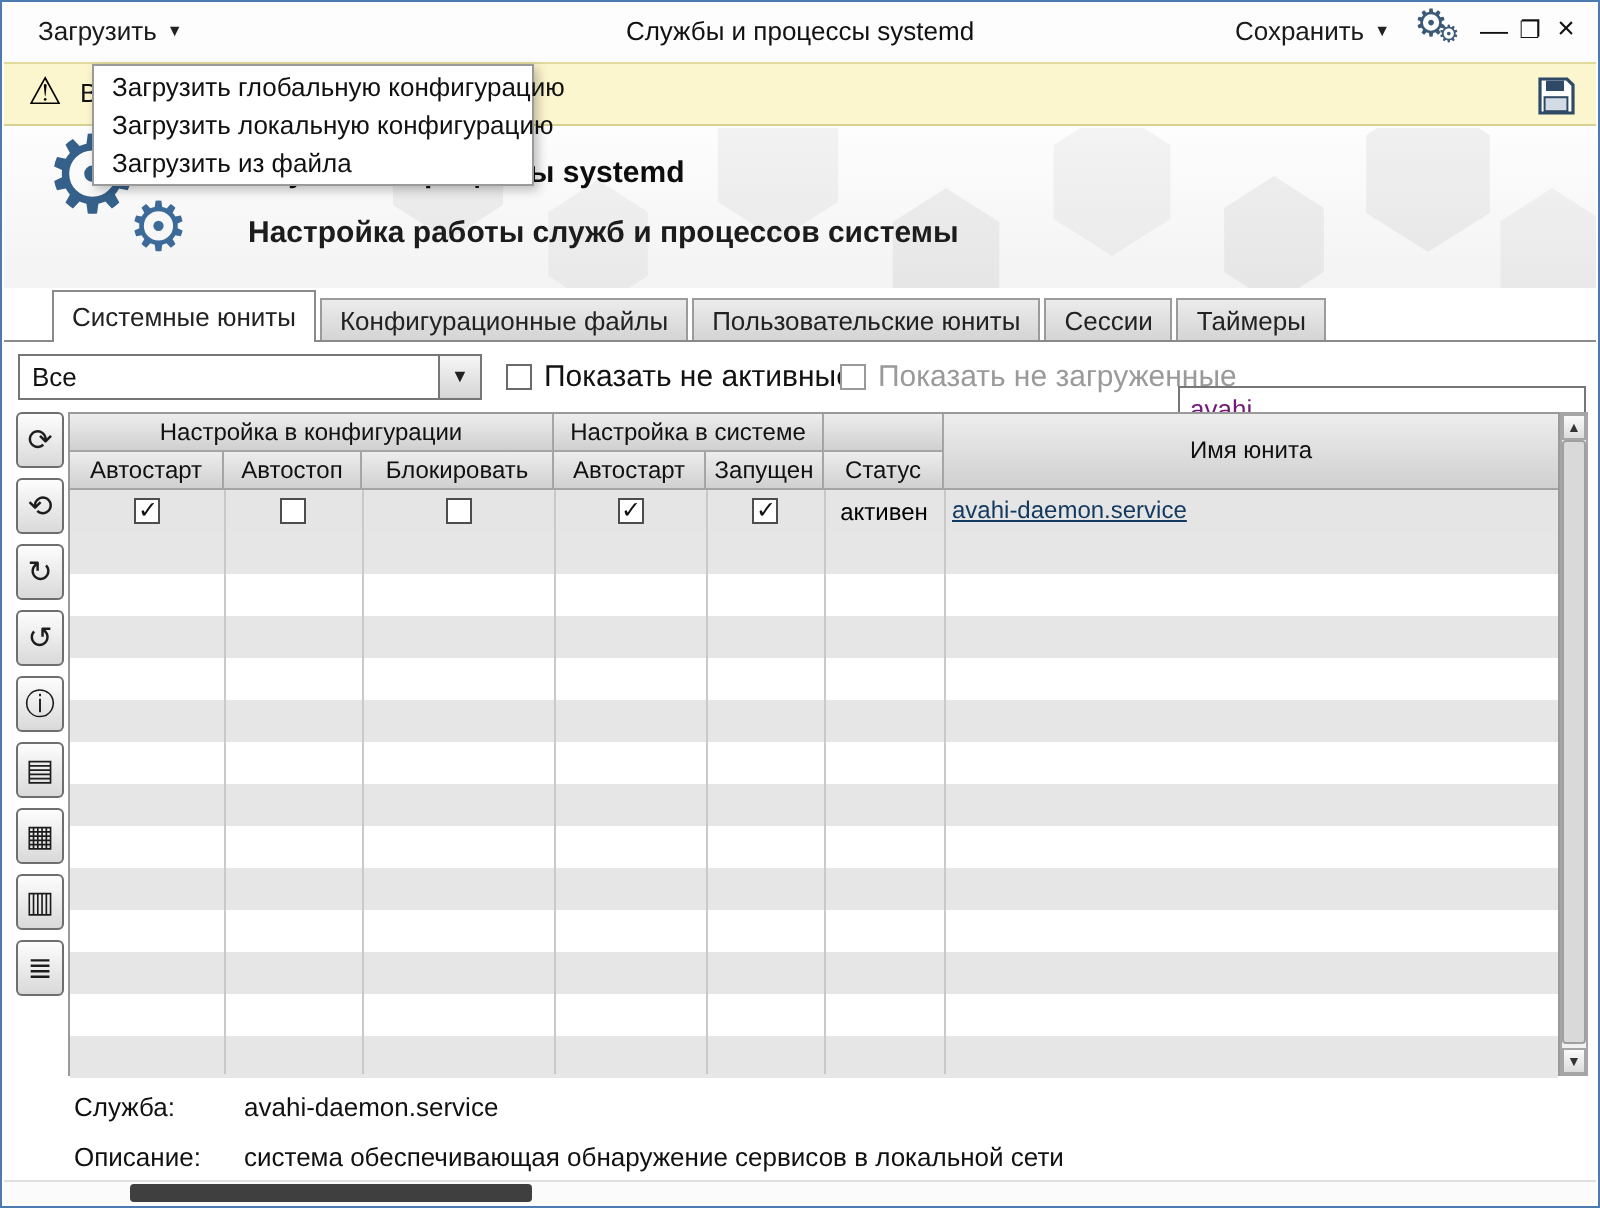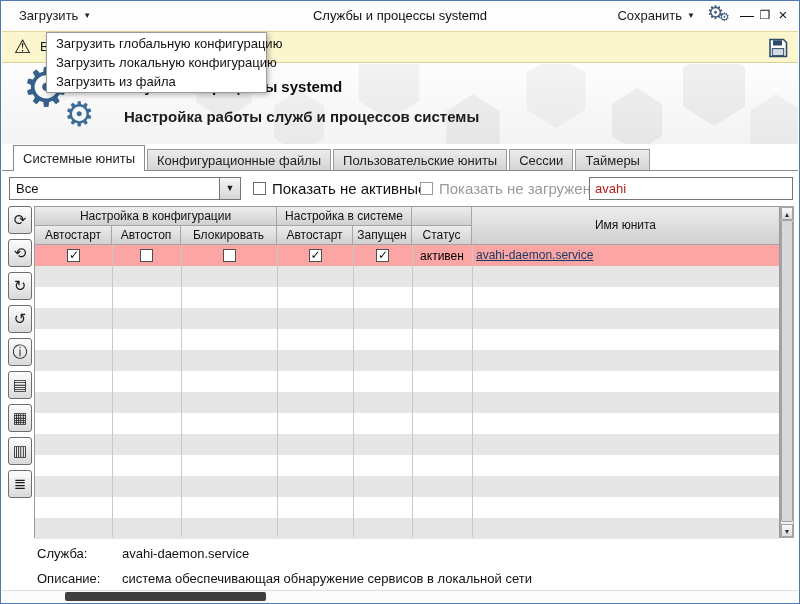--- a/index.html
+++ b/index.html
@@ -39,51 +39,51 @@
   .banner-title { position:absolute; left:122px; top:14px; font-size:15px; font-weight:bold; color:#0d0d0d; }
   .banner-subtitle { position:absolute; left:122px; top:44px; font-size:15px; font-weight:bold; color:#1c1c1c; }
 
   
   .menu { position:absolute; left:45px; top:31px; width:221px; background:#fff; border:1px solid #9a9a9a;
     box-shadow:2px 2px 5px rgba(0,0,0,.25); z-index:100; padding:1px 0; }
   .menu-item { height:19px; line-height:19px; padding-left:9px; font-size:13px; color:#111; white-space:nowrap; }
 
   
   .tabbar { position:absolute; left:1px; right:1px; top:144px; height:26px; border-bottom:1px solid #8a8a8a;
-    padding-left:11px; display:flex; align-items:flex-end; background:#fff; }
+    padding-left:24px; display:flex; align-items:flex-end; background:#fff; }
   .tab { border:1px solid #9b9b9b; border-bottom:none; background:linear-gradient(#ececec,#d4d4d4);
     height:21px; line-height:21px; padding:0 9px; font-size:13px; margin-right:2px; color:#222; }
   .tab.active { background:#fff; border-color:#8a8a8a; height:26px; line-height:26px; margin-bottom:-1px; }
 
   
   .combo { position:absolute; left:8px; top:176px; width:232px; height:23px; border:1px solid #767676; background:#fff; }
   .combo-text { position:absolute; left:6px; top:0; line-height:21px; font-size:13px; color:#111; }
   .combo-btn { position:absolute; right:0; top:0; width:21px; height:21px; border-left:1px solid #767676;
     background:linear-gradient(#f6f6f6,#d5d5d5); text-align:center; line-height:21px; font-size:9px; color:#222; }
   .cb { position:absolute; width:13px; height:13px; border:1px solid #6a6a6a; background:#fff; }
   .cb-label { position:absolute; top:176px; height:23px; line-height:23px; font-size:15px; }
   .cb1 { left:252px; top:181px; } .cb1-label { left:271px; color:#111; }
   .cb2 { left:419px; top:181px; border-color:#9a9a9a; } .cb2-label { left:438px; color:#9a9a9a; }
-  .search { position:absolute; left:588px; top:176px; width:204px; height:23px; border:1px solid #767676;
-    font-size:13px; padding:0 5px; color:#b91c1c; background:#fff; font-family:inherit; }
+  .search { position:absolute; left:588px; top:192px; width:204px; height:23px; border:1px solid #767676;
+    font-size:13px; padding:0 5px; color:#701a75; background:#fff; font-family:inherit; }
 
   
   .ltoolbar { position:absolute; left:7px; top:205px; width:26px; }
   .tool-btn { width:24px; height:28px; margin-bottom:5px; border:1px solid #6e6e6e; border-radius:3px;
     background:linear-gradient(#fdfdfd,#d9d9d9); display:flex; align-items:center; justify-content:center;
     font-size:15px; color:#1c1c1c; }
 
   
   .table { position:absolute; left:33px; top:205px; width:746px; height:332px; border:1px solid #9a9a9a; background:#fff; }
   .h { position:absolute; background:linear-gradient(#ededed,#d0d0d0); font-size:12px; text-align:center;
     color:#111; border-right:1px solid #a5a5a5; border-bottom:1px solid #a5a5a5; line-height:18px; }
   .rows { position:absolute; left:0; right:0; top:38px; bottom:0; }
   .body-row { height:21px; }
   .body-row:nth-child(even) { background:#e6e6e6; }
-  .body-row.selected { background:#fca5a5; position:relative; }
+  .body-row.selected { background:#e5e5e5; position:relative; }
   .vline { position:absolute; top:38px; bottom:0; width:1px; background:#c9c9c9; z-index:5; }
   .cell { position:absolute; top:0; height:21px; display:flex; align-items:center; justify-content:center; }
   .tcb { width:13px; height:13px; border:1px solid #4d4d4d; background:#fff; position:relative; }
   .tcb.checked::after { content:"✓"; position:absolute; left:1px; top:-2px; font-size:12px; font-weight:bold; color:#111; }
   .status-cell { font-size:12px; color:#000; }
   .unit-link { position:absolute; left:441px; top:0; height:21px; line-height:21px; font-size:12px;
     color:#12395f; text-decoration:underline; }
 
   
   .vscroll { position:absolute; left:779px; top:205px; width:14px; height:332px; background:#f1f1f1; border:1px solid #a5a5a5; }

